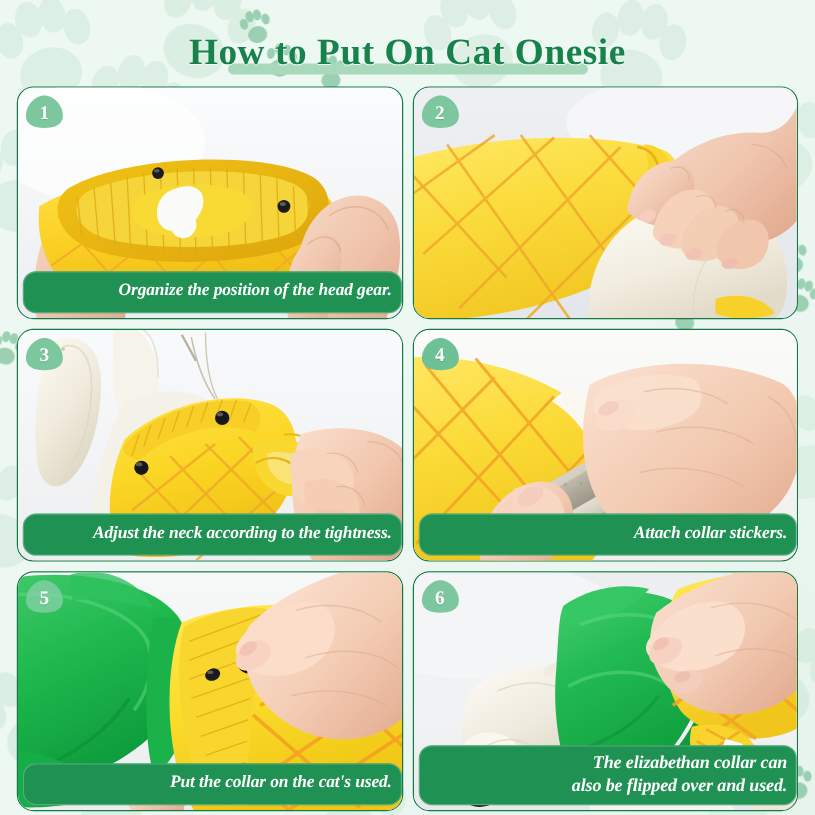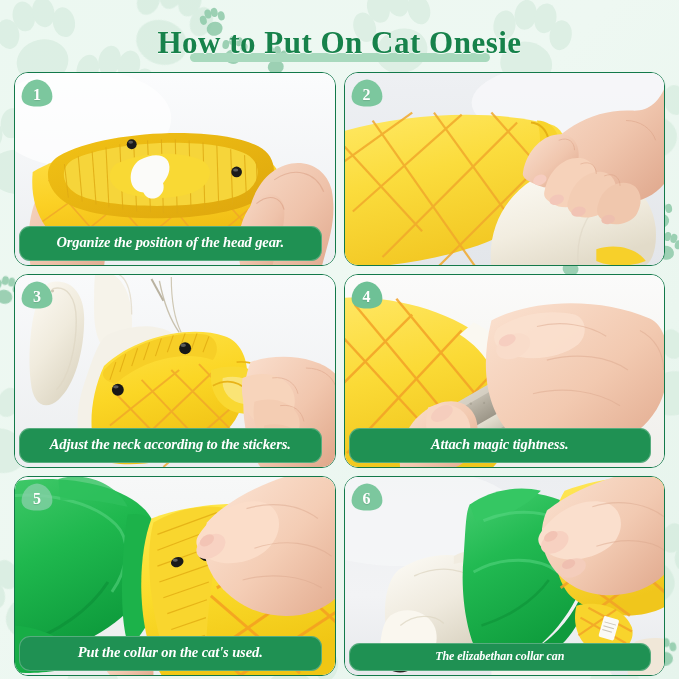--- a/index.html
+++ b/index.html
@@ -81,36 +81,36 @@
     padding-top: 3px;
     font-size: 16px;
     font-weight: 700;
     color: #ffffff;
     text-shadow: 0 1px 1px rgba(0,0,0,.12);
   }
 
   
   .caption {
     position: absolute;
-    left: 4px; right: 13px; bottom: 4px;
+    left: 4px; right: 0; bottom: 4px;
     z-index: 7;
     background: #1f9153;
     border-radius: 11px;
     color: #fff;
-    text-align: center;
+    text-align: right;
     font-family: "Liberation Serif", serif;
     font-style: italic;
     font-weight: 700;
     font-size: 14.5px;
     line-height: 1.22;
     padding: 8px 8px 9px;
     letter-spacing: -0.1px;
     box-shadow: 0 0 0 1px rgba(255,255,255,.25) inset;
   }
-  .caption.two-line { padding: 6px 8px 7px; font-size: 12px; }
+  .caption.two-line { padding: 6px 8px 7px; font-size: 15px; }
   .caption .l { display: block; }
 </style>
 </head>
 <body>
 
 <div id="bg-paws">
   <svg viewBox="0 0 679 679" xmlns="http://www.w3.org/2000/svg">
     <defs>
       <linearGradient id="bgGrad" x1="0" y1="0" x2="1" y2="1">
         <stop offset="0%" stop-color="#ecf8f1"></stop>
@@ -443,21 +443,21 @@
             </g>
           </g>
         </svg>
       </div>
       <div class="badge">
         <svg viewBox="0 0 34 30" xmlns="http://www.w3.org/2000/svg">
           <path d="M17 1.6 C25 1.6 32.4 10 32.4 18.4 C32.4 25.6 26 28.6 17 28.6 C8 28.6 1.6 25.6 1.6 18.4 C1.6 10 9 1.6 17 1.6 Z" fill="#7cc79e"></path>
         </svg>
         <span class="num">3</span>
       </div>
-      <div class="caption">Adjust the neck according to the stickers.</div>
+      <div class="caption">Adjust the neck according to the tightness.</div>
     </div>
 
     <div class="panel">
       <div class="photo">
         <svg viewBox="0 0 327 194" preserveAspectRatio="xMidYMid slice" xmlns="http://www.w3.org/2000/svg">
           <defs>
             <linearGradient id="p4bg" x1="0" y1="0" x2="0" y2="1">
               <stop offset="0%" stop-color="#fbfbfa"></stop>
                 <stop offset="100%" stop-color="#f0efeb"></stop>
             </linearGradient>
@@ -548,21 +548,21 @@
             </g>
           </g>
         </svg>
       </div>
       <div class="badge">
         <svg viewBox="0 0 34 30" xmlns="http://www.w3.org/2000/svg">
           <path d="M17 1.6 C25 1.6 32.4 10 32.4 18.4 C32.4 25.6 26 28.6 17 28.6 C8 28.6 1.6 25.6 1.6 18.4 C1.6 10 9 1.6 17 1.6 Z" fill="#6ec196"></path>
         </svg>
         <span class="num">4</span>
       </div>
-      <div class="caption">Attach magic tightness.</div>
+      <div class="caption">Attach collar stickers.</div>
     </div>
 
     <div class="panel">
       <div class="photo">
         <svg viewBox="0 0 327 200" preserveAspectRatio="xMidYMid slice" xmlns="http://www.w3.org/2000/svg">
           <defs>
             <linearGradient id="p5bg" x1="0" y1="0" x2="0" y2="1">
               <stop offset="0%" stop-color="#f7f8f8"></stop>
                 <stop offset="100%" stop-color="#eceeee"></stop>
             </linearGradient>
@@ -754,17 +754,18 @@
         </svg>
       </div>
       <div class="badge">
         <svg viewBox="0 0 34 30" xmlns="http://www.w3.org/2000/svg">
           <path d="M17 1.6 C25 1.6 32.4 10 32.4 18.4 C32.4 25.6 26 28.6 17 28.6 C8 28.6 1.6 25.6 1.6 18.4 C1.6 10 9 1.6 17 1.6 Z" fill="#7cc79e"></path>
         </svg>
         <span class="num">6</span>
       </div>
       <div class="caption two-line">
         <span class="l">The elizabethan collar can</span>
+        <span class="l">also be flipped over and used.</span>
       </div>
     </div>
 
   </div>
 </div>
 
 </body></html>

